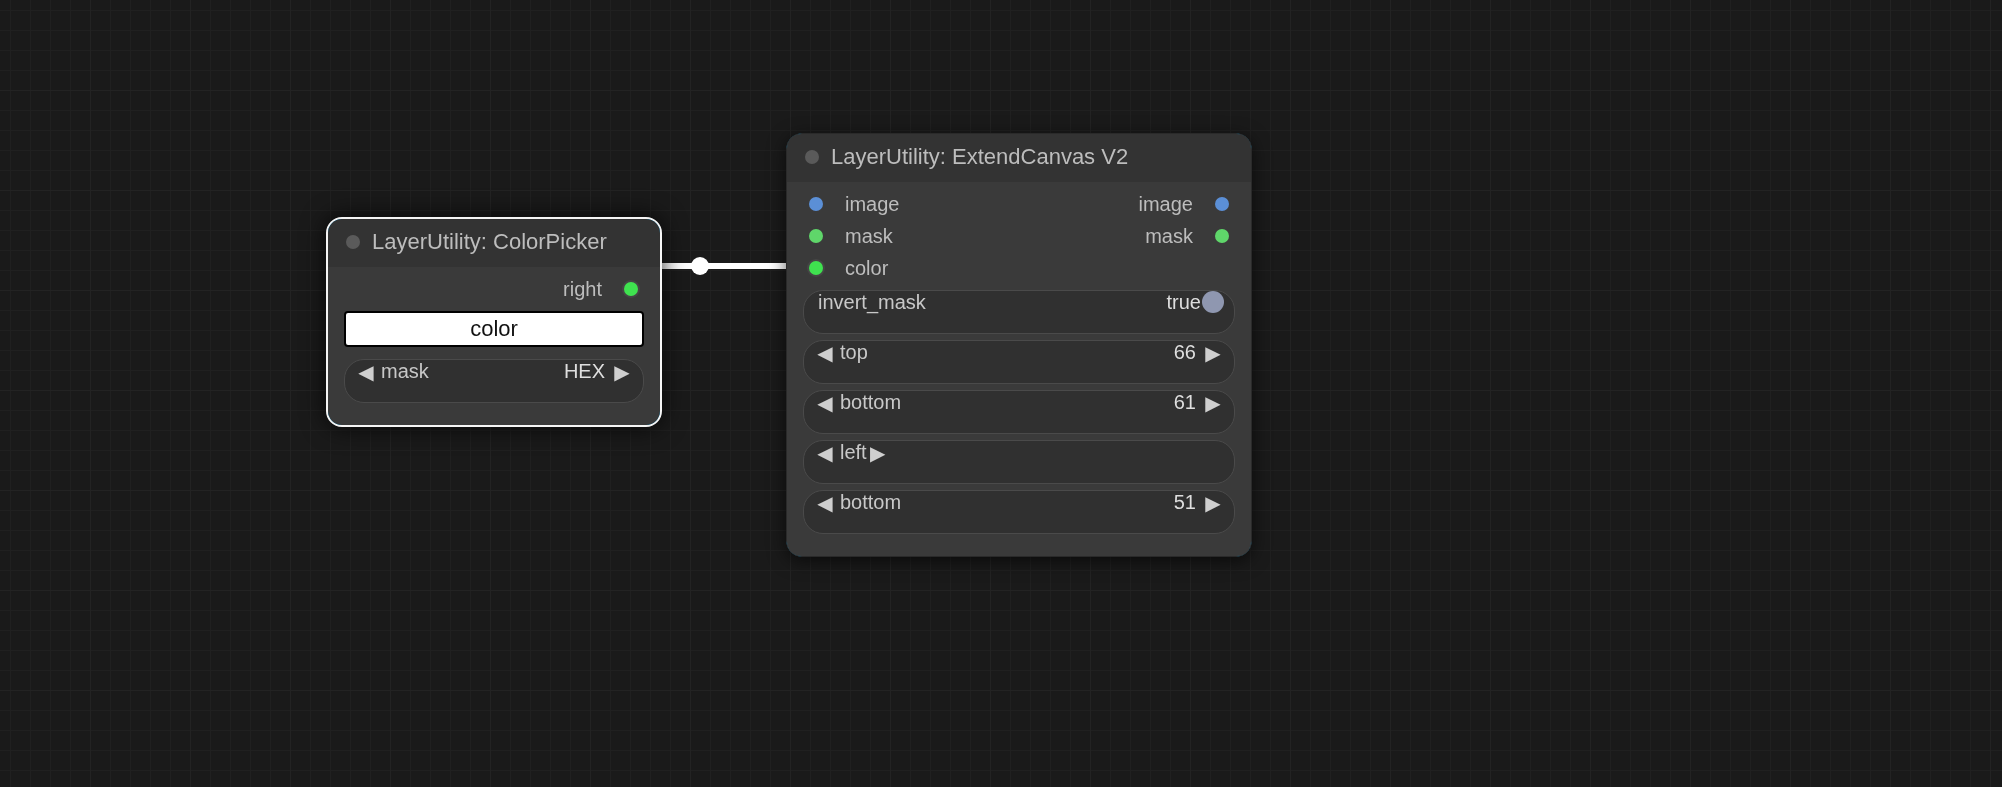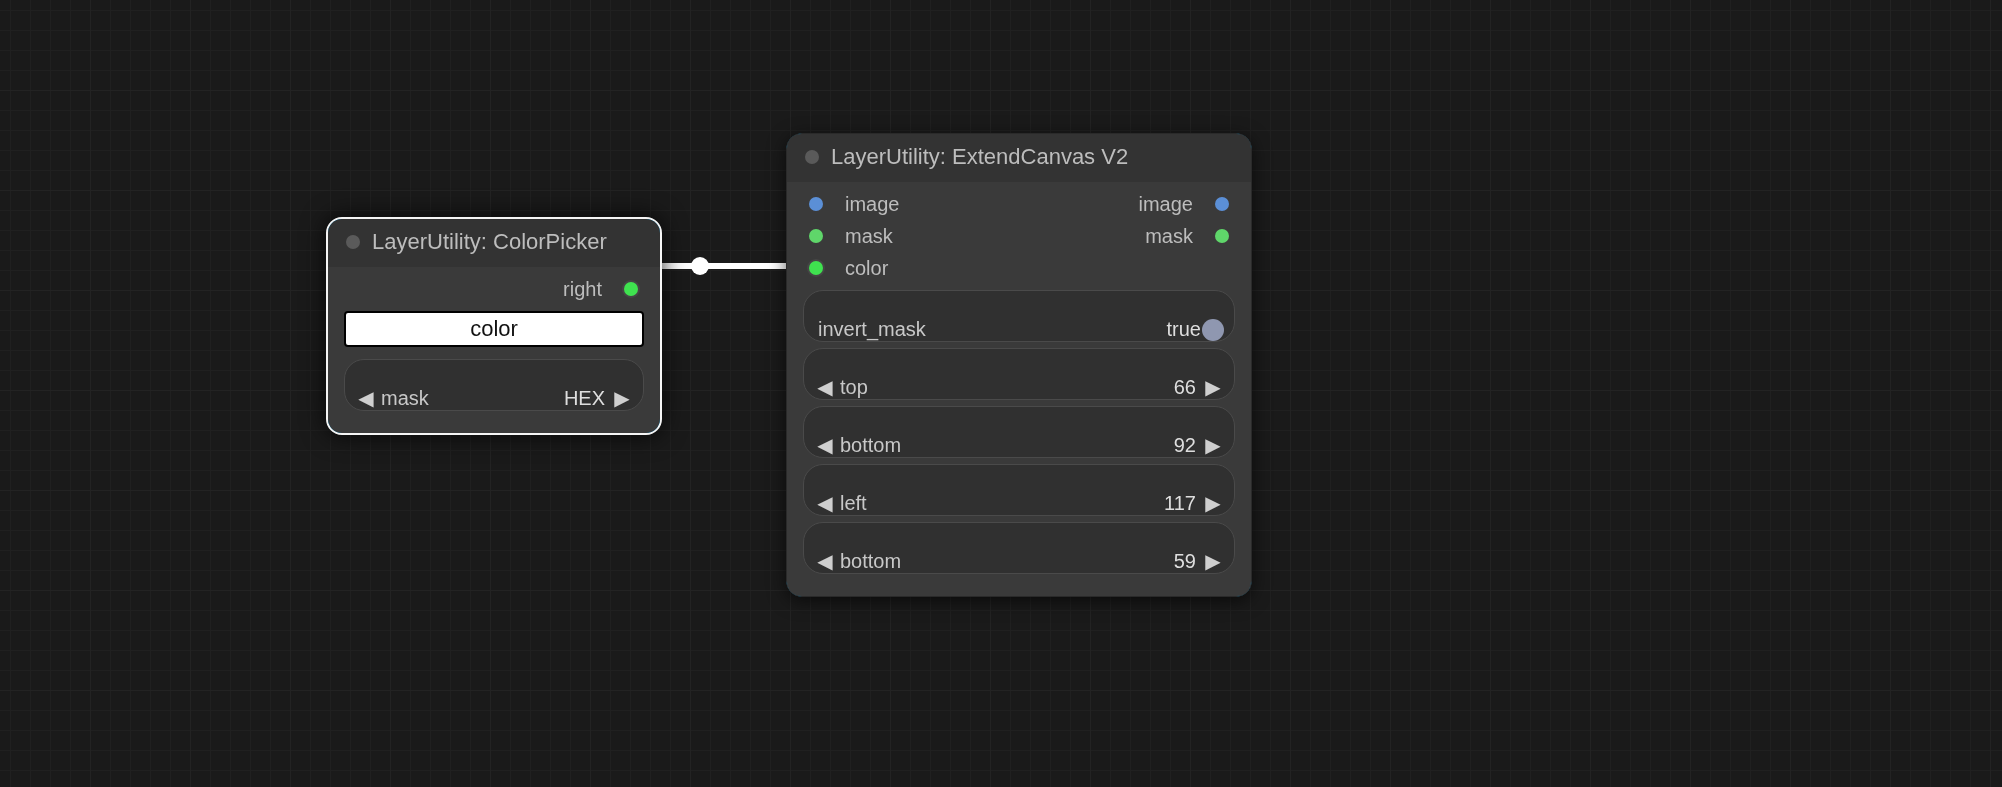--- a/index.html
+++ b/index.html
@@ -86,23 +86,23 @@
   .slot-dot.connected {
     box-shadow: 0 0 0 2px rgba(255,255,255,0.06);
   }
 
   
   .widget {
     margin: 6px 16px;
     background: #303030;
     border: 1px solid #4a4a4a;
     border-radius: 20px;
-    height: 52px;
-    display: flex;
-    align-items: flex-end;
+    height: 44px;
+    display: flex;
+    align-items: flex-start;
     padding: 0 10px;
     color: #c8c8c8;
     font-size: 20px;
   }
   .widget .arrow {
     width: 22px;
     display: flex;
     justify-content: center;
     color: #cfcfcf;
     cursor: pointer;
@@ -223,34 +223,33 @@
       <div class="widget">
         <span class="arrow">◀</span>
         <span class="label">top</span>
         <span class="value">66</span>
         <span class="arrow">▶</span>
       </div>
 
       <div class="widget">
         <span class="arrow">◀</span>
         <span class="label">bottom</span>
-        <span class="value">92</span>
+        <span class="value">61</span>
         <span class="arrow">▶</span>
       </div>
 
       <div class="widget">
         <span class="arrow">◀</span>
         <span class="label">left</span>
-        <span class="value">117</span>
         <span class="arrow">▶</span>
       </div>
 
       <div class="widget">
         <span class="arrow">◀</span>
         <span class="label">bottom</span>
-        <span class="value">59</span>
+        <span class="value">51</span>
         <span class="arrow">▶</span>
       </div>
 
     </div>
   </div>
 
 </div>
 
 </body></html>

